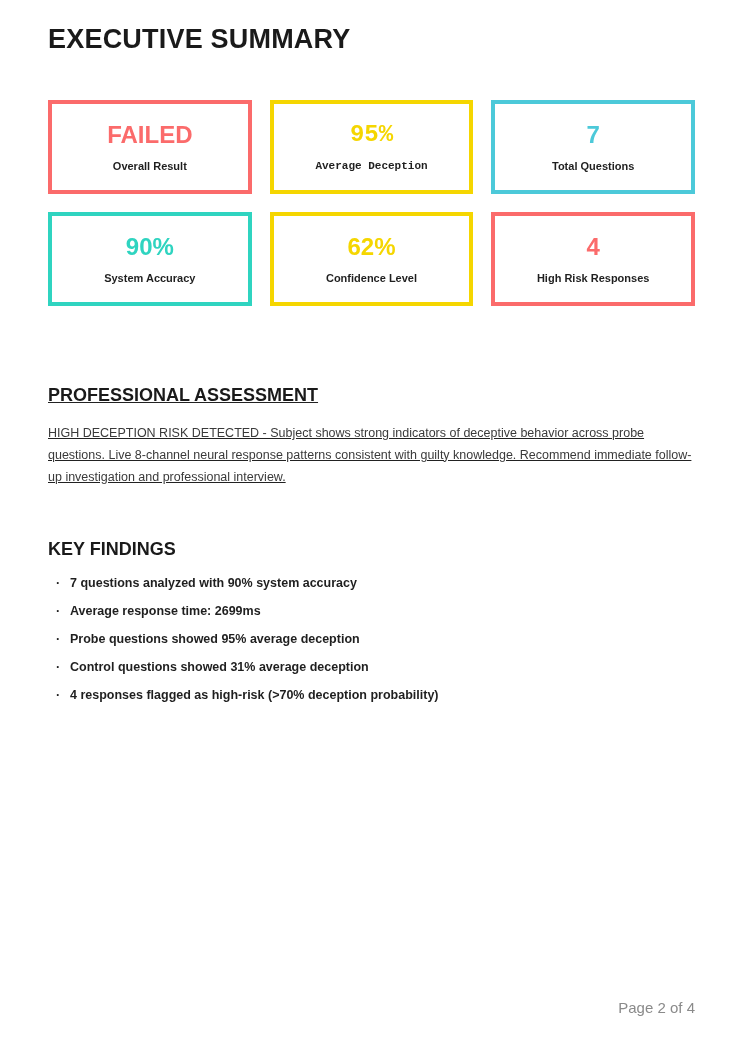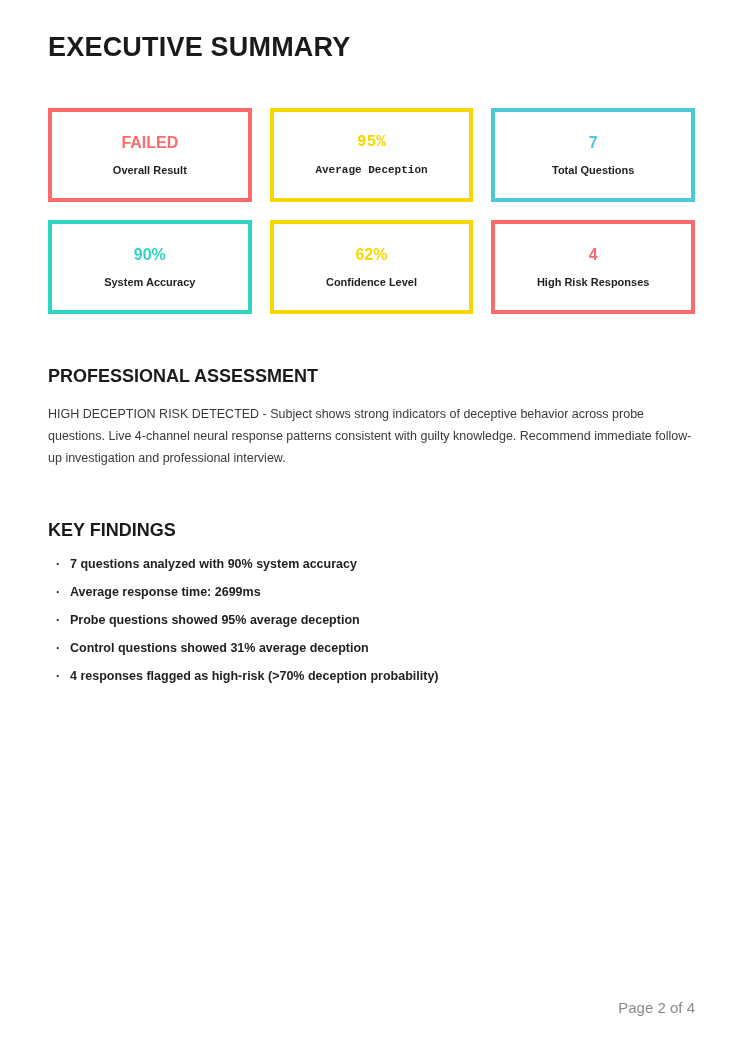--- a/index.html
+++ b/index.html
@@ -13,21 +13,21 @@
     font-family: "Liberation Sans", sans-serif;
     color: #222222;
     position: relative;
     overflow: hidden;
   }
   .page {
     position: relative;
     width: 743px;
     height: 1044px;
     box-sizing: border-box;
-    padding: 12px 48px;
+    padding: 4px 48px;
   }
   .doc-title {
     font-size: 27px;
     font-weight: bold;
     letter-spacing: 0.2px;
     color: #1a1a1a;
     margin: 0;
     padding-top: 20px;
   }
   .cards-grid {
@@ -40,39 +40,40 @@
     border: 4px solid #cccccc;
     box-sizing: border-box;
     height: 94px;
     display: flex;
     flex-direction: column;
     align-items: center;
     justify-content: center;
     background: #ffffff;
   }
   .stat-value {
-    font-size: 16px;
+    font-size: 24px;
     font-weight: bold;
     line-height: 1.1;
     margin-bottom: 12px;
   }
   .stat-label {
     font-size: 11px;
     font-weight: bold;
     color: #1f1f1f;
     text-align: left;
   }
   .section-heading {
     font-size: 18px;
     font-weight: bold;
     color: #1a1a1a;
     margin: 0;
   }
   .assessment-section {
-    margin-top: 52px;
+    margin-top: 79px;
+    text-decoration: underline;
   }
   .assessment-body {
     margin-top: 17px;
     font-size: 12.5px;
     line-height: 1.75;
     color: #3a3a3a;
     max-width: 650px;
   }
   .findings-section {
     margin-top: 50px;
@@ -132,21 +133,21 @@
       <div class="stat-label">Confidence Level</div>
     </div>
     <div class="stat-card" style="border-color: rgb(251, 107, 107);">
       <div class="stat-value" style="color: rgb(251, 107, 107);">4</div>
       <div class="stat-label">High Risk Responses</div>
     </div>
   </div>
 
   <div class="assessment-section">
     <h2 class="section-heading">PROFESSIONAL ASSESSMENT</h2>
-    <p class="assessment-body">HIGH DECEPTION RISK DETECTED - Subject shows strong indicators of deceptive behavior across probe questions. Live 4-channel neural response patterns consistent with guilty knowledge. Recommend immediate follow-up investigation and professional interview.</p>
+    <p class="assessment-body">HIGH DECEPTION RISK DETECTED - Subject shows strong indicators of deceptive behavior across probe questions. Live 8-channel neural response patterns consistent with guilty knowledge. Recommend immediate follow-up investigation and professional interview.</p>
   </div>
 
   <div class="findings-section">
     <h2 class="section-heading">KEY FINDINGS</h2>
     <ul class="findings-list">
       <li><span class="bullet">·</span><span>7 questions analyzed with 90% system accuracy</span></li>
       <li><span class="bullet">·</span><span>Average response time: 2699ms</span></li>
       <li><span class="bullet">·</span><span>Probe questions showed 95% average deception</span></li>
       <li><span class="bullet">·</span><span>Control questions showed 31% average deception</span></li>
       <li><span class="bullet">·</span><span>4 responses flagged as high-risk (&gt;70% deception probability)</span></li>

